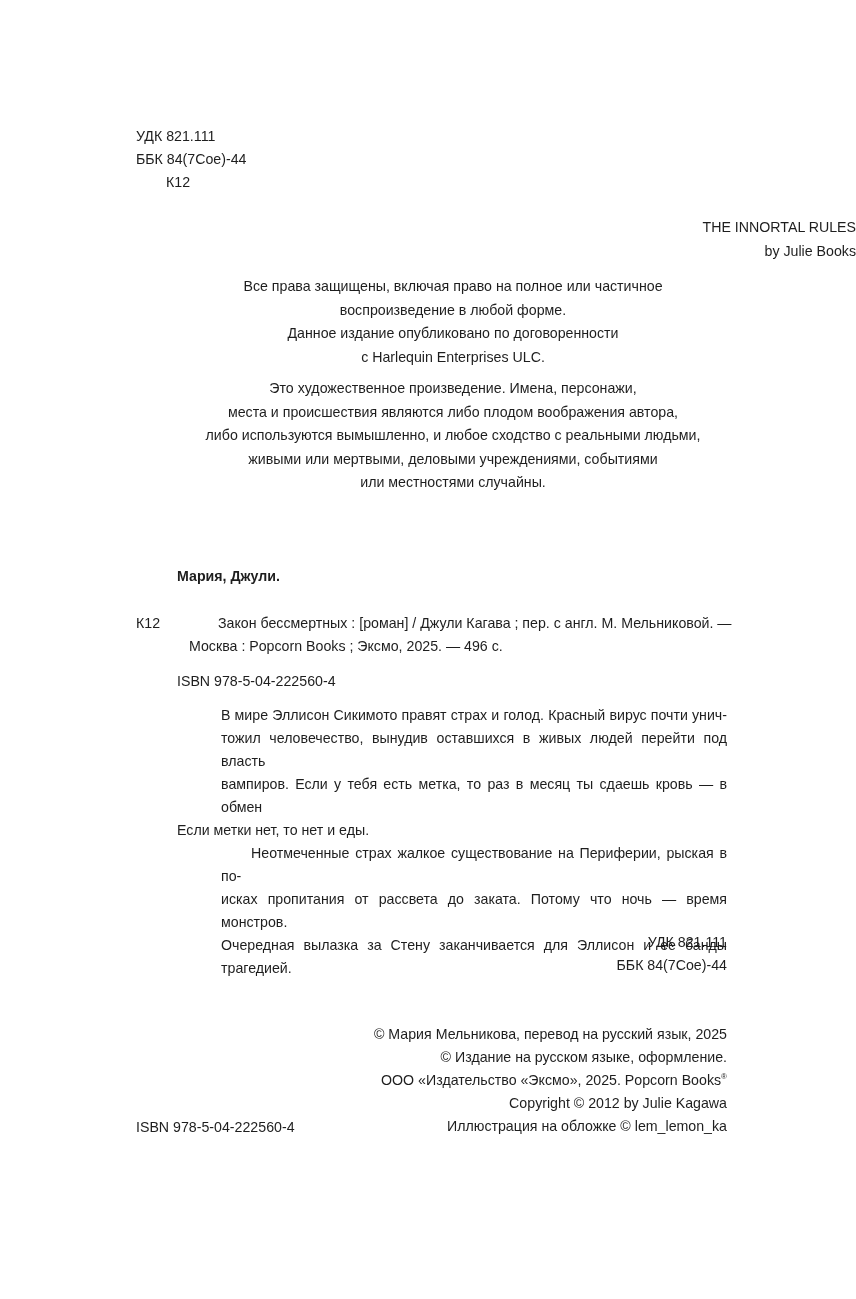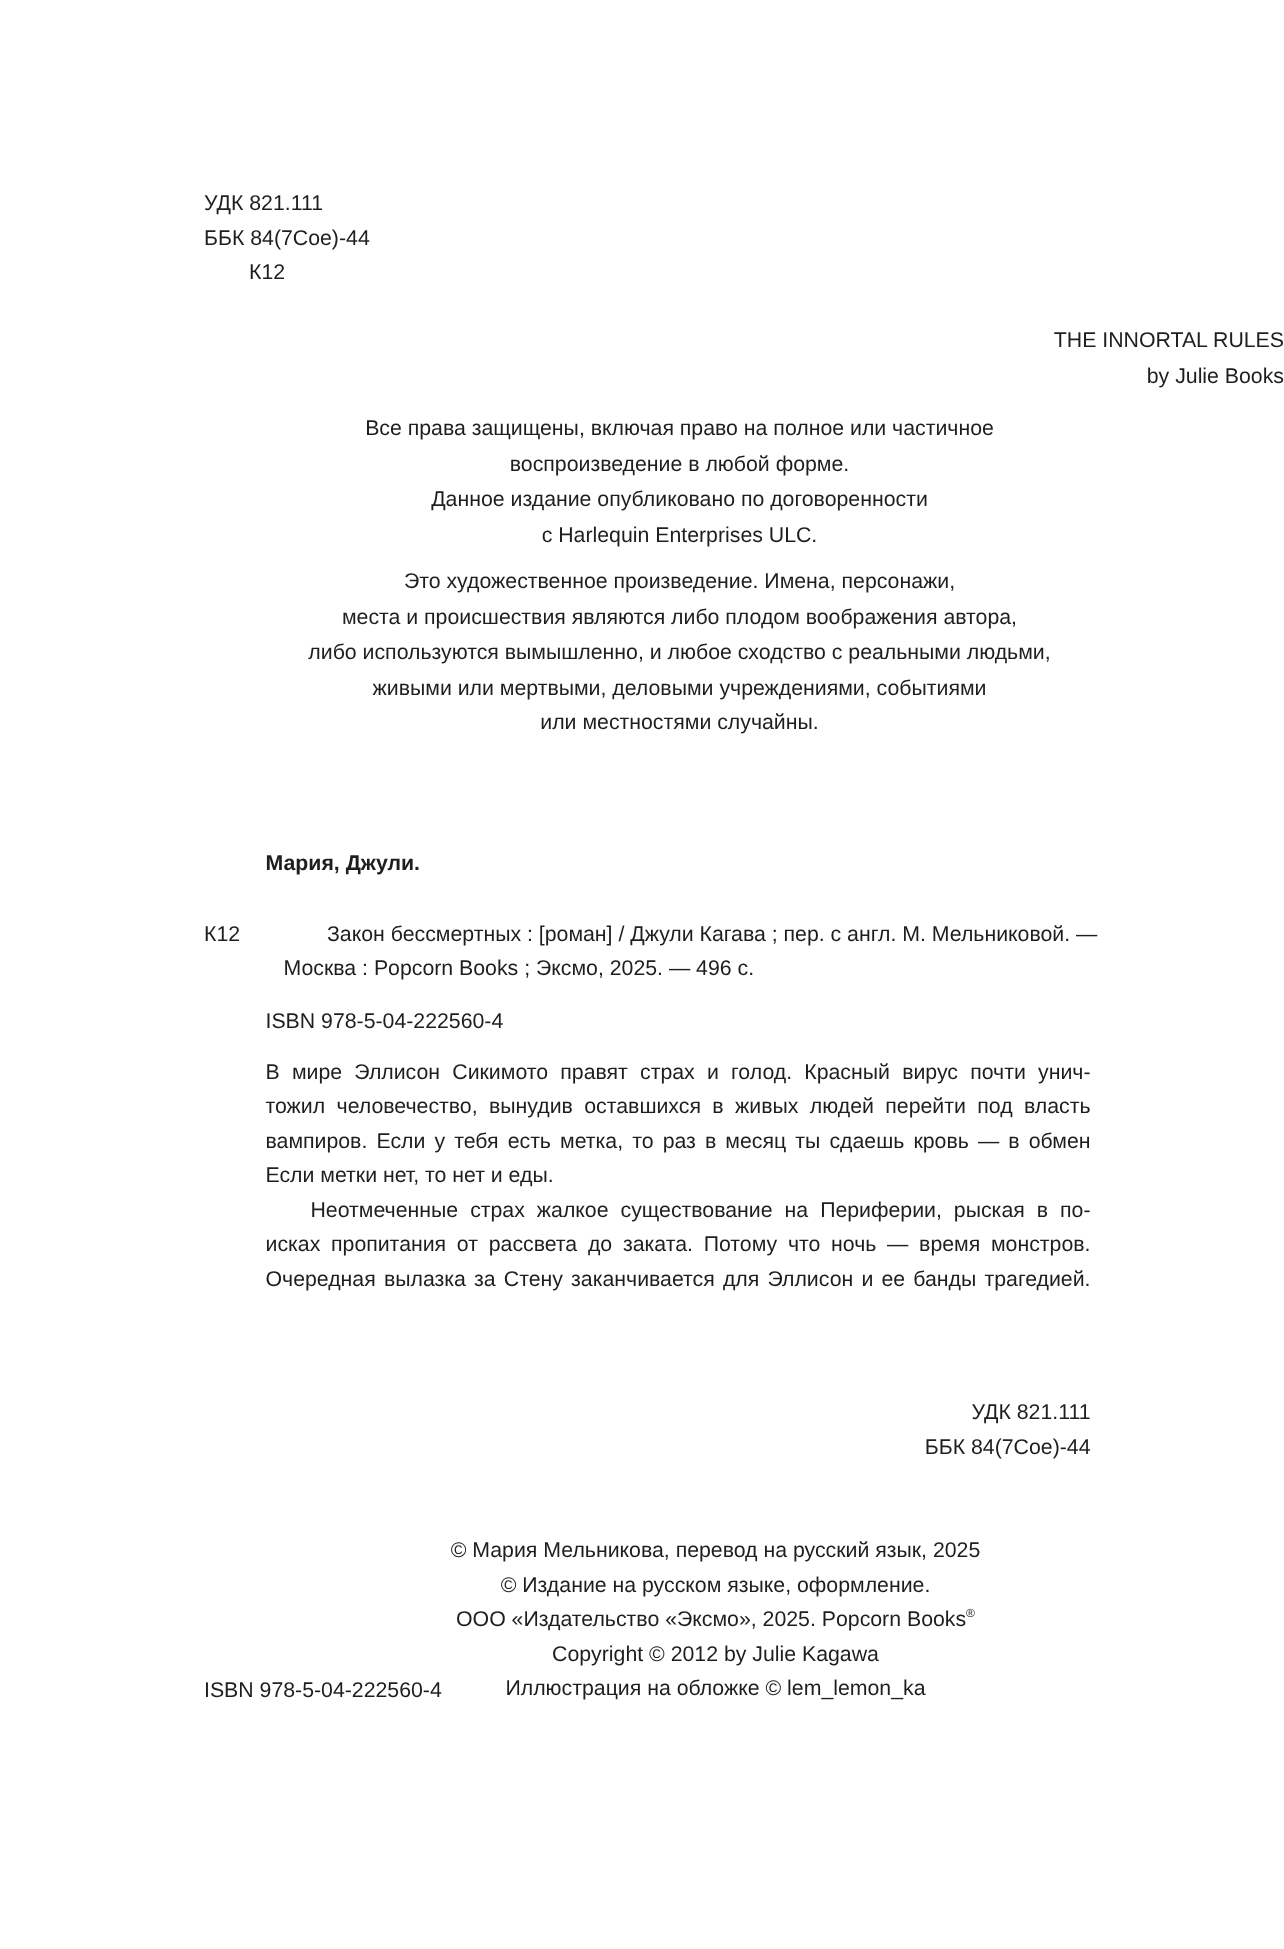--- a/index.html
+++ b/index.html
@@ -38,29 +38,29 @@
     
     #biblio-code { left: 136px; top: 612px; line-height: 23px; }
     #biblio { left: 189px; top: 612px; width: 550px; line-height: 23px; }
     #biblio .first { text-indent: 29px; }
 
     #isbn-1 { left: 177px; top: 670px; line-height: 23px; }
 
     
     #annotation { left: 177px; top: 704px; width: 550px; line-height: 23px; }
     #annotation .p { text-align: justify; text-align-last: left; }
-    #annotation .j { display: block; text-align: justify; text-align-last: justify; white-space: normal; }
+    #annotation .j { display: block; text-align: justify; text-align-last: justify; white-space: normal; margin-left: 44px; }
     #annotation .l { display: block; }
     #annotation .indent { text-indent: 30px; }
 
     
     #bottom-class { left: 427px; width: 300px; top: 931px; text-align: right; line-height: 23px; }
 
     
-    #copyright { left: 227px; width: 500px; top: 1023px; text-align: center; line-height: 23px; }
+    #copyright { left: 227px; width: 500px; top: 1023px; text-align: right; line-height: 23px; }
 
     #isbn-2 { left: 136px; top: 1116px; line-height: 23px; }
 
     sup.reg { font-size: 8px; vertical-align: super; line-height: 0; }
   </style>
 </head>
 <body>
 
 <div id="top-class" class="abs">
   <span class="line">УДК 821.111</span>

